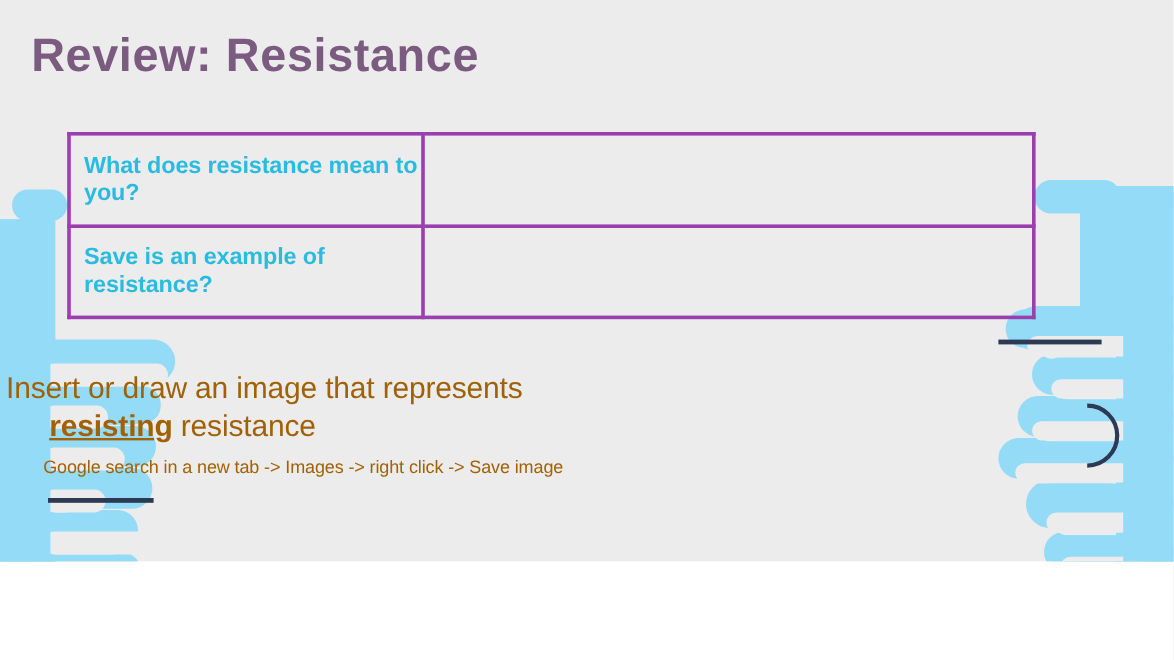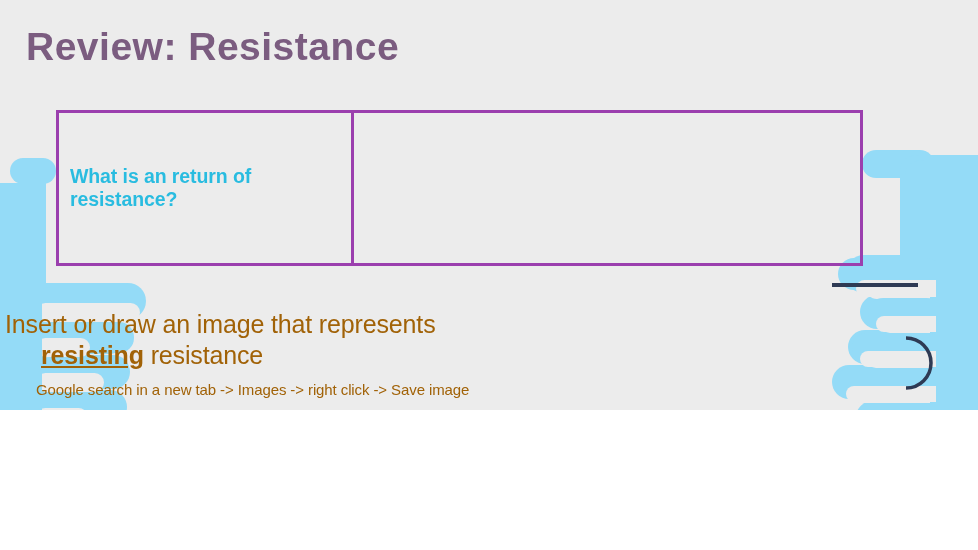--- a/index.html
+++ b/index.html
@@ -3,21 +3,21 @@
 <meta charset="utf-8">
 <style>
   html, body {
     margin: 0;
     padding: 0;
     background: #ffffff;
   }
   #slide {
     position: relative;
     width: 978px;
-    height: 410px;
+    height: 468px;
     background: #ECECEC;
     overflow: hidden;
     font-family: "Liberation Sans", sans-serif;
   }
   #decor {
     position: absolute;
     left: 0; top: 0;
     width: 978px; height: 550px;
     pointer-events: none;
   }
@@ -201,21 +201,25 @@
     </g>
   </svg>
 
   <div id="content">
 
     <div class="title">Review: Resistance</div>
 
     <table class="qtable">
       <tbody>
         <tr>
-          <td class="qcell">What is an return of resistance?</td>
+          <td class="qcell">What does resistance mean to you?</td>
+          <td class="acell"></td>
+        </tr>
+        <tr>
+          <td class="qcell">Save is an example of resistance?</td>
           <td class="acell"></td>
         </tr>
       </tbody>
     </table>
 
     <div class="instructions">
       <div class="instr-main">
         <span>Insert or draw an image that represents</span><br>
         <span class="instr-emph">resisting</span><span> resistance</span>
       </div>

